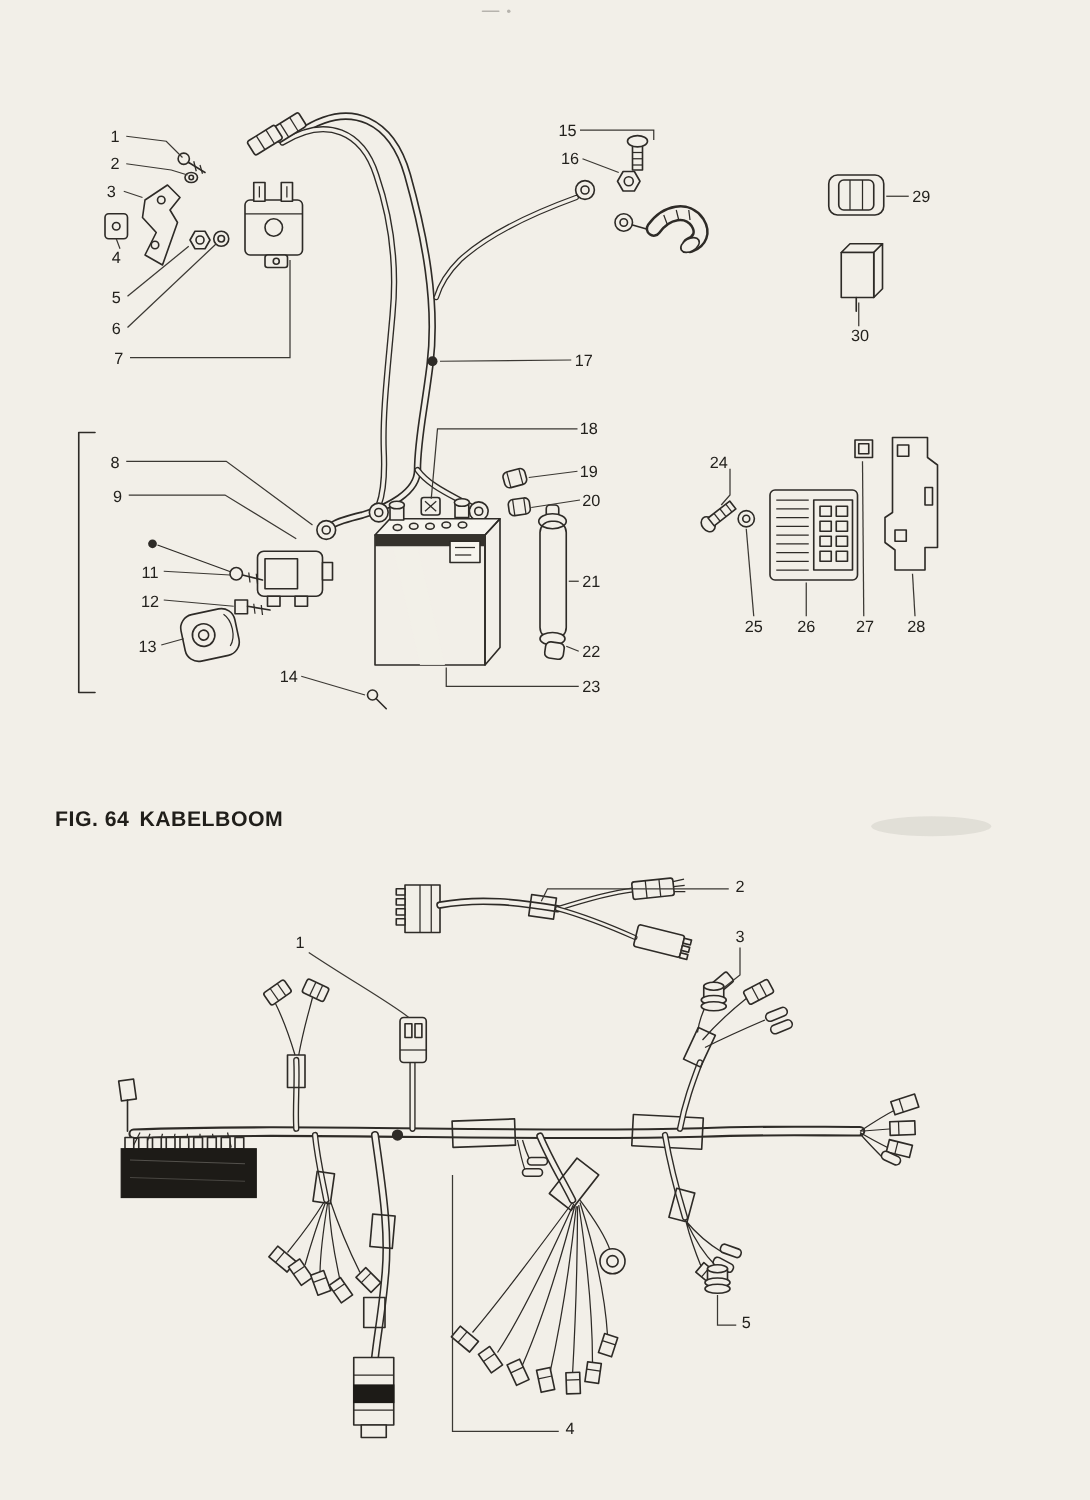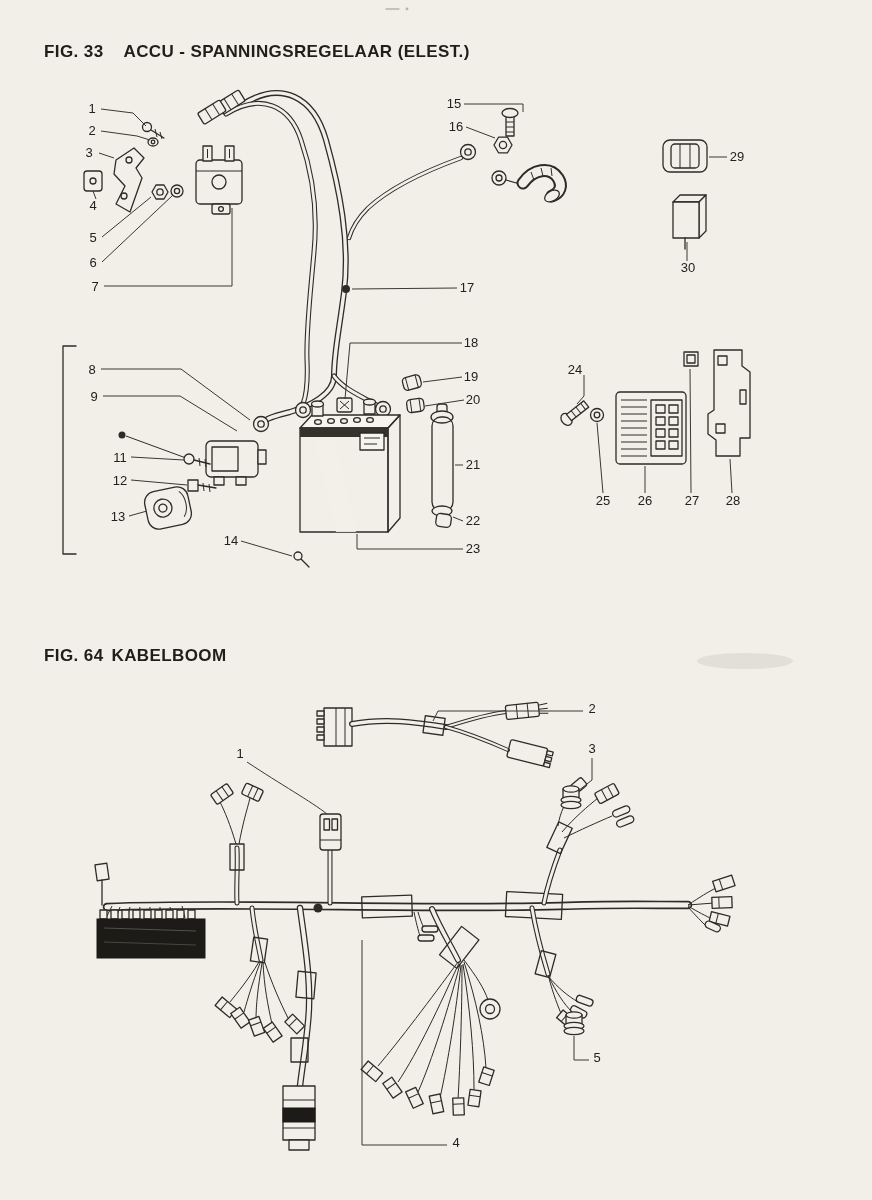--- a/index.html
+++ b/index.html
@@ -24,23 +24,20 @@
   .callout{font-family:"Liberation Sans",sans-serif;font-size:13px;fill:#23211d;text-anchor:middle;dominant-baseline:middle;}
   .co{stroke:#2e2b27;fill:none;stroke-linecap:round;}
   .ci{stroke:#f2efe8;fill:none;stroke-linecap:round;}
   .ghost{opacity:.12;}
 </style>
 </head>
 <body>
 
 <div class="page">
 
-  <div class="fig-heading" id="fig33-heading">
-    <span class="fig-label">FIG. 33</span><span class="fig-title">ACCU - SPANNINGSREGELAAR (ELEST.)</span>
-  </div>
 
   <div class="fig-heading" id="fig34-heading">
     <span class="fig-label">FIG. 64</span><span class="fig-title">KABELBOOM</span>
   </div>
 
   <svg class="art" width="872" height="1200" viewBox="0 0 872 1200">
     <defs>
       <pattern id="ph" patternUnits="userSpaceOnUse" width="5" height="5" patternTransform="rotate(45)">
         <line x1="1" y1="0" x2="1" y2="5" stroke="#4a4740" stroke-width="1.1"></line>
       </pattern>

